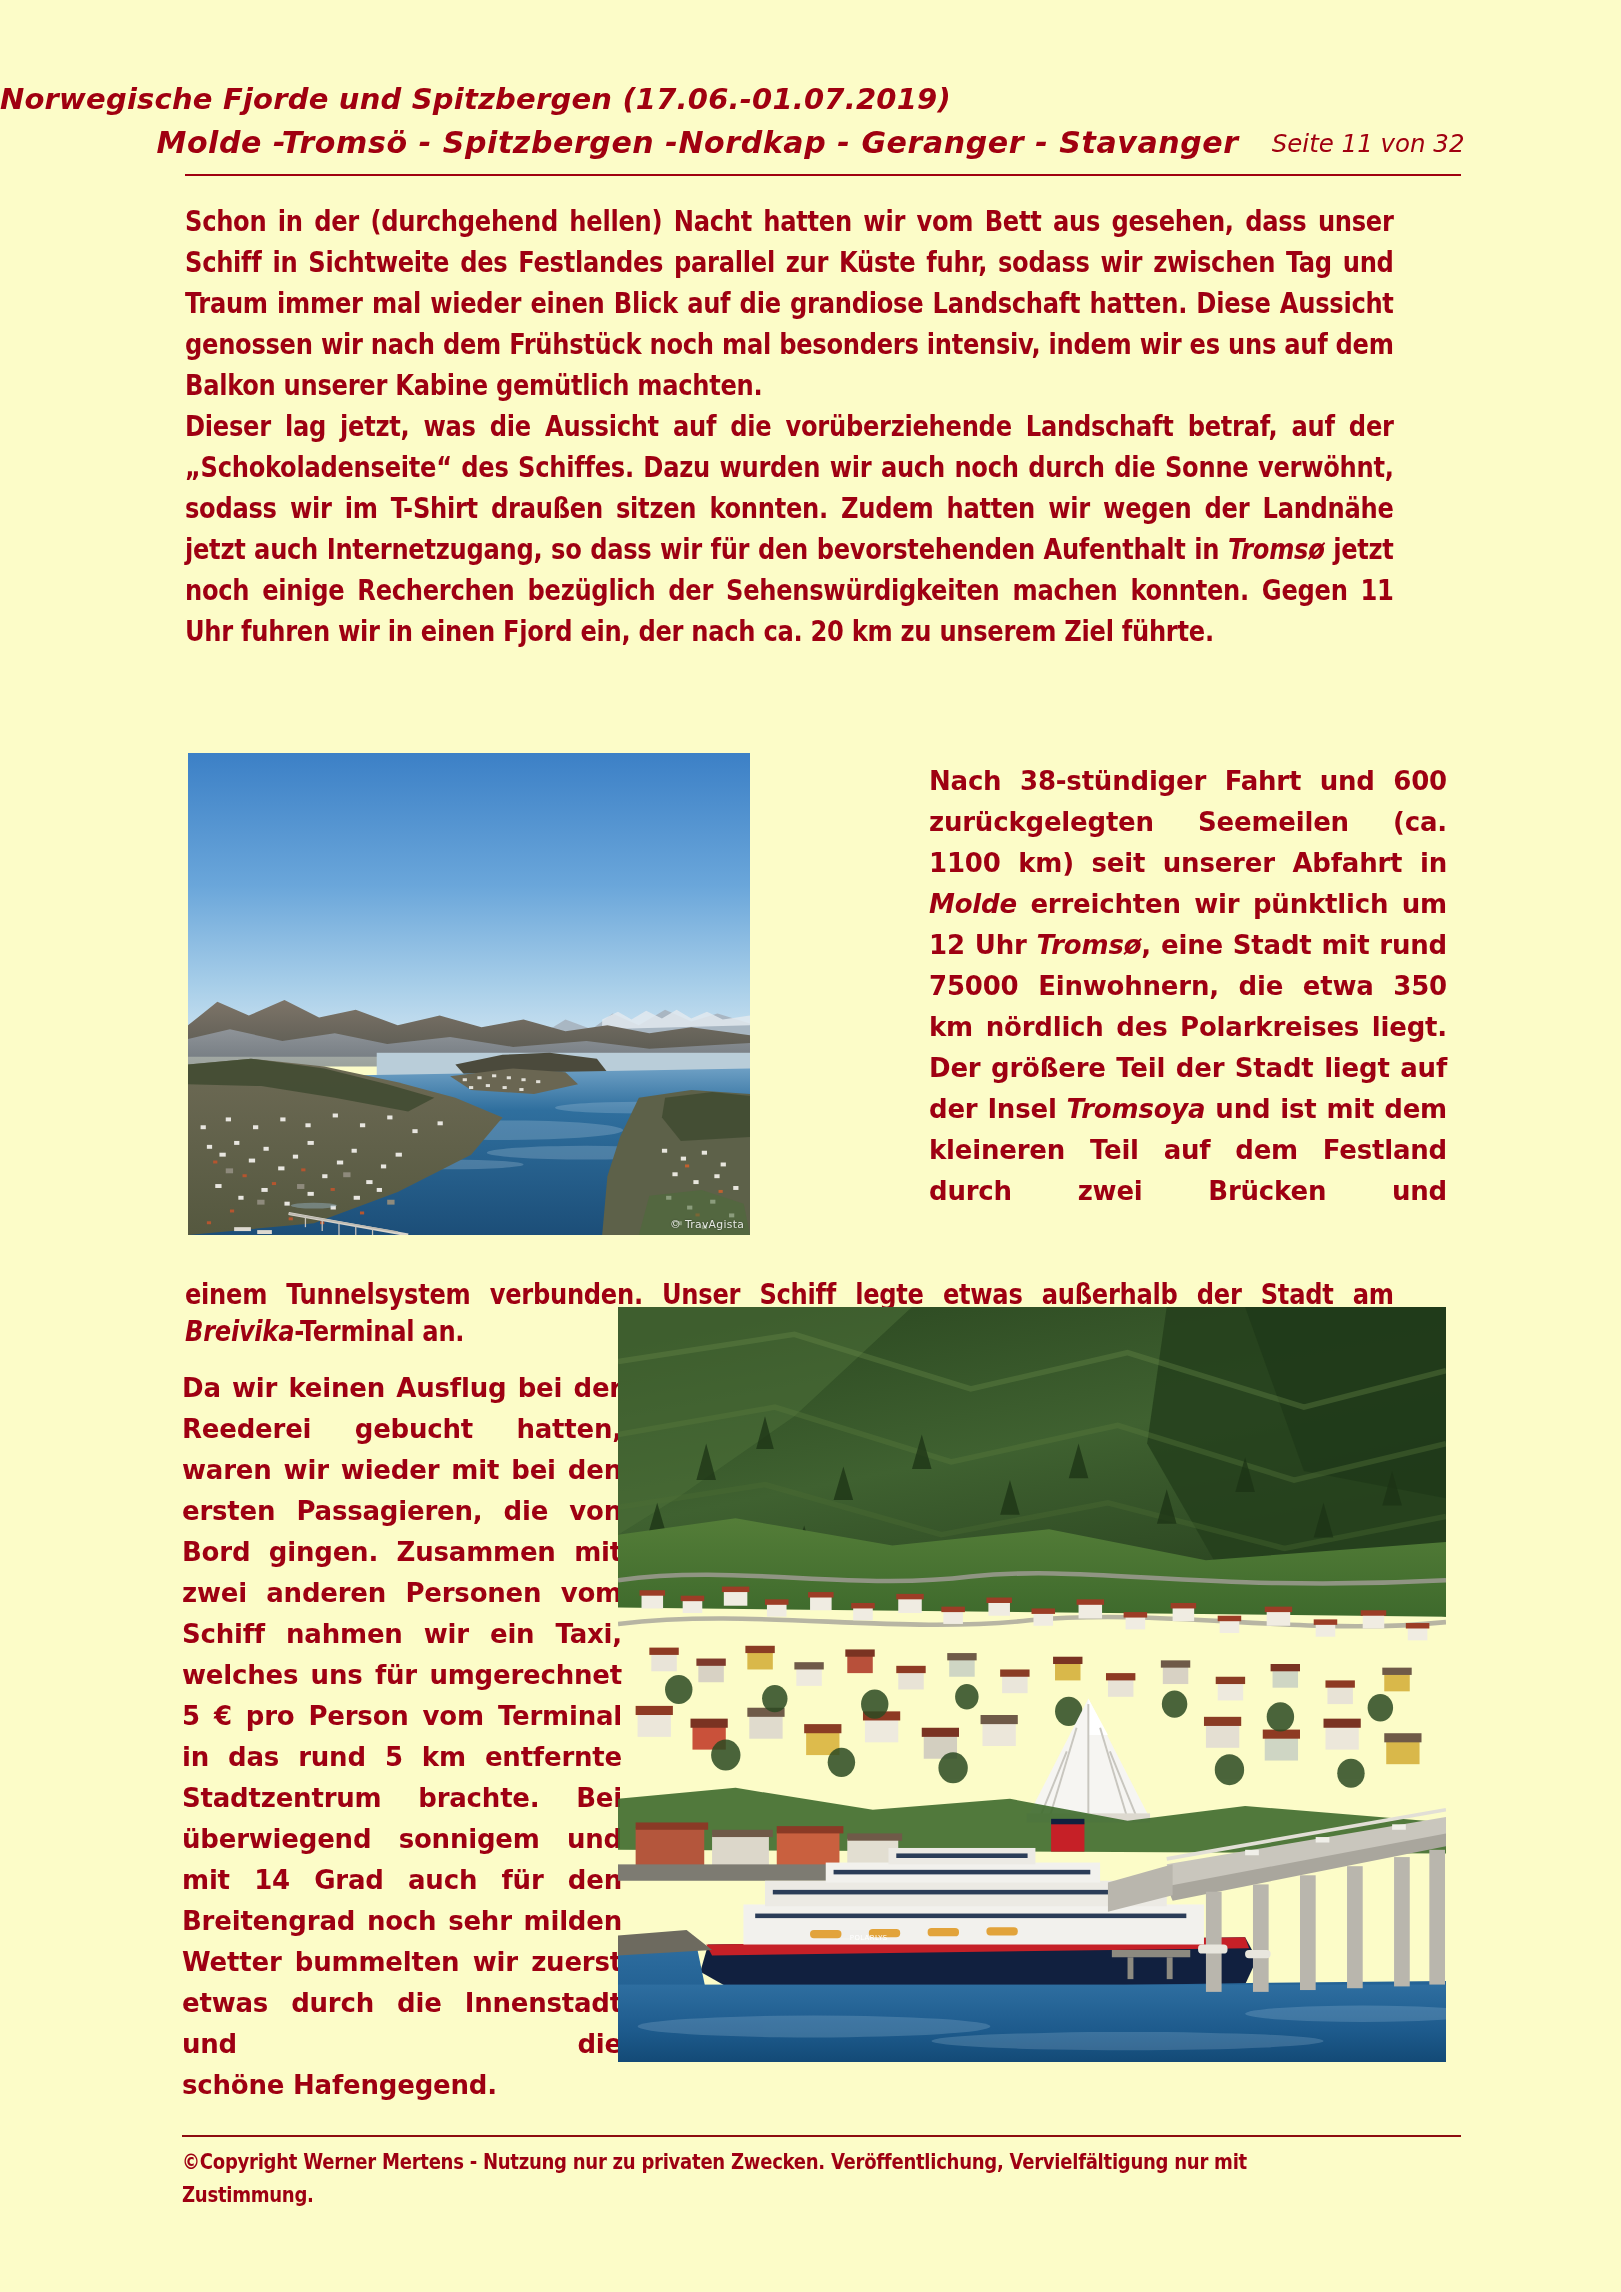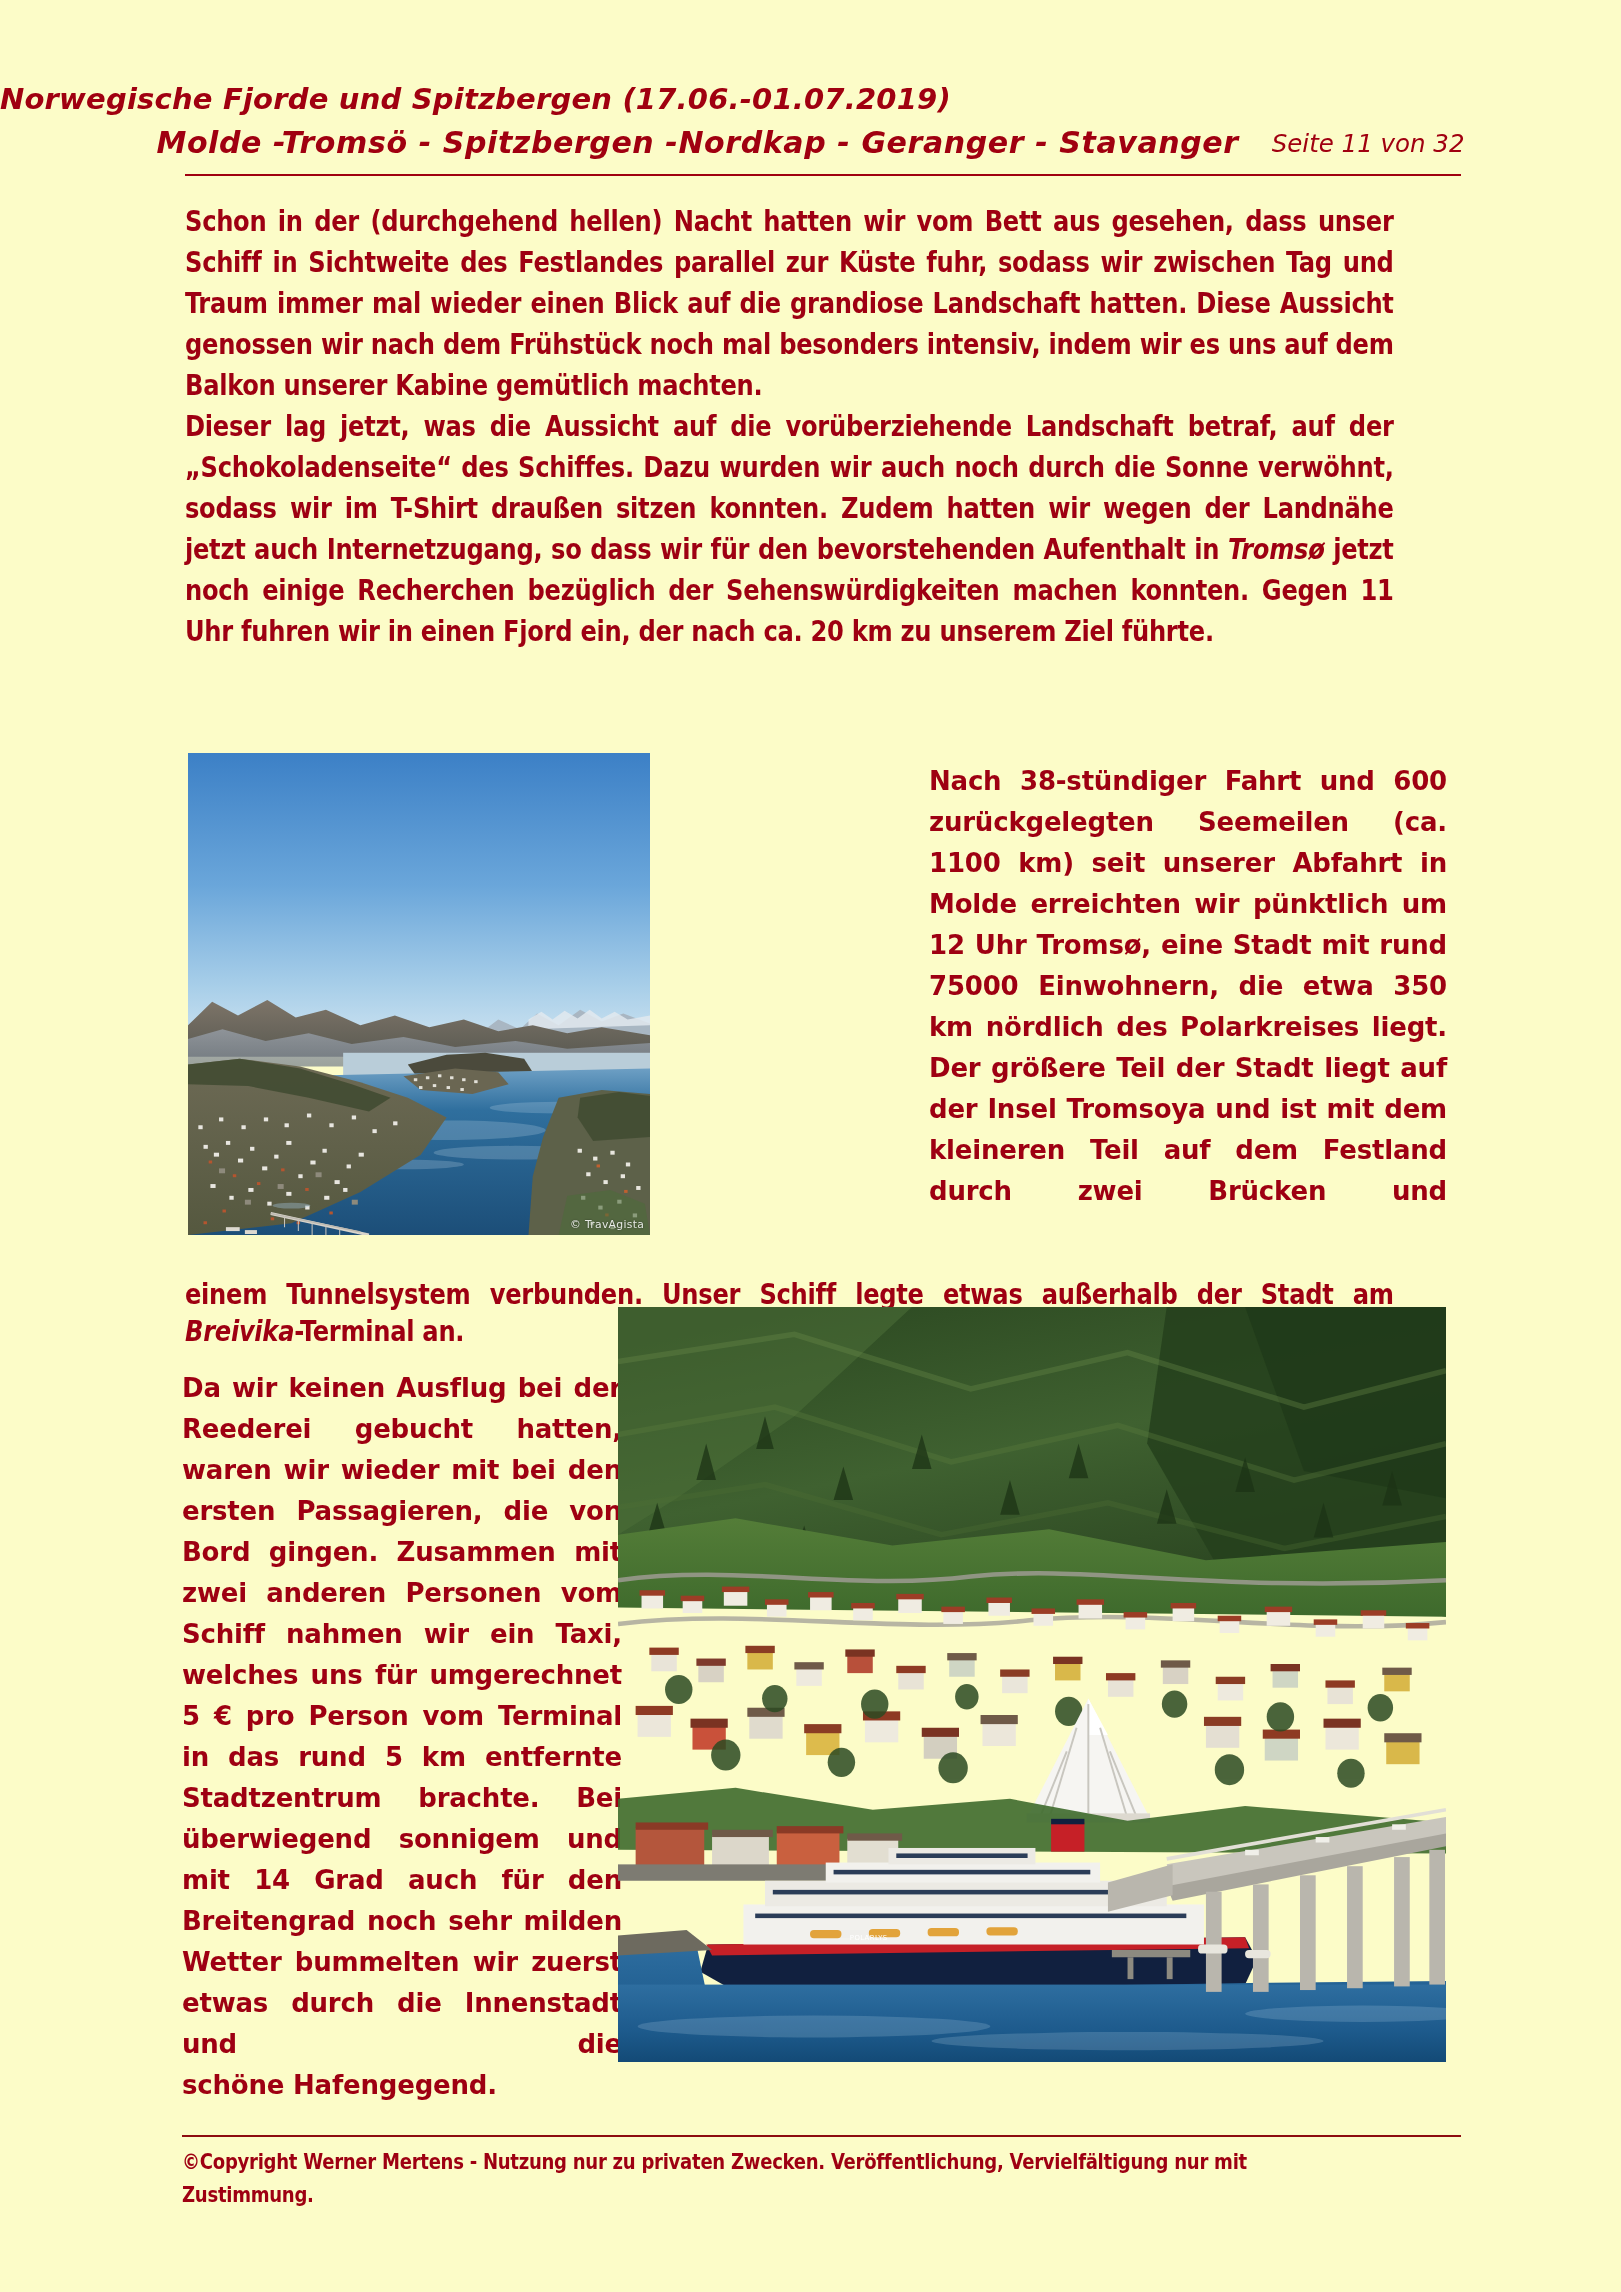--- a/index.html
+++ b/index.html
@@ -97,21 +97,21 @@
     top: 761px;
     font-family: "DejaVu Sans", sans-serif;
     font-weight: bold;
     font-size: 26px;
     line-height: 41px;
     color: #9e0012;
     text-align: justify;
     text-align-last: justify;
     letter-spacing: -0.2px;
   }
-  .right-col .ital { }
+  .right-col .ital { font-style: italic; }
   .right-col p { margin: 0; }
 
   .wrap-line {
     position: absolute;
     left: 185px;
     width: 1259px;
     top: 1274px;
     font-family: "DejaVu Sans Condensed", "DejaVu Sans", sans-serif;
     font-weight: bold;
     font-size: 28px;
@@ -184,21 +184,21 @@
   
   .photo {
     position: absolute;
     overflow: hidden;
   }
   .photo svg { display: block; width: 100%; height: 100%; }
 
   #photo-tromso-aerial {
     left: 188px;
     top: 753px;
-    width: 462px;
+    width: 562px;
     height: 482px;
   }
   #photo-tromso-bridge {
     left: 618px;
     top: 1307px;
     width: 828px;
     height: 755px;
   }
   .photo-watermark {
     position: absolute;

